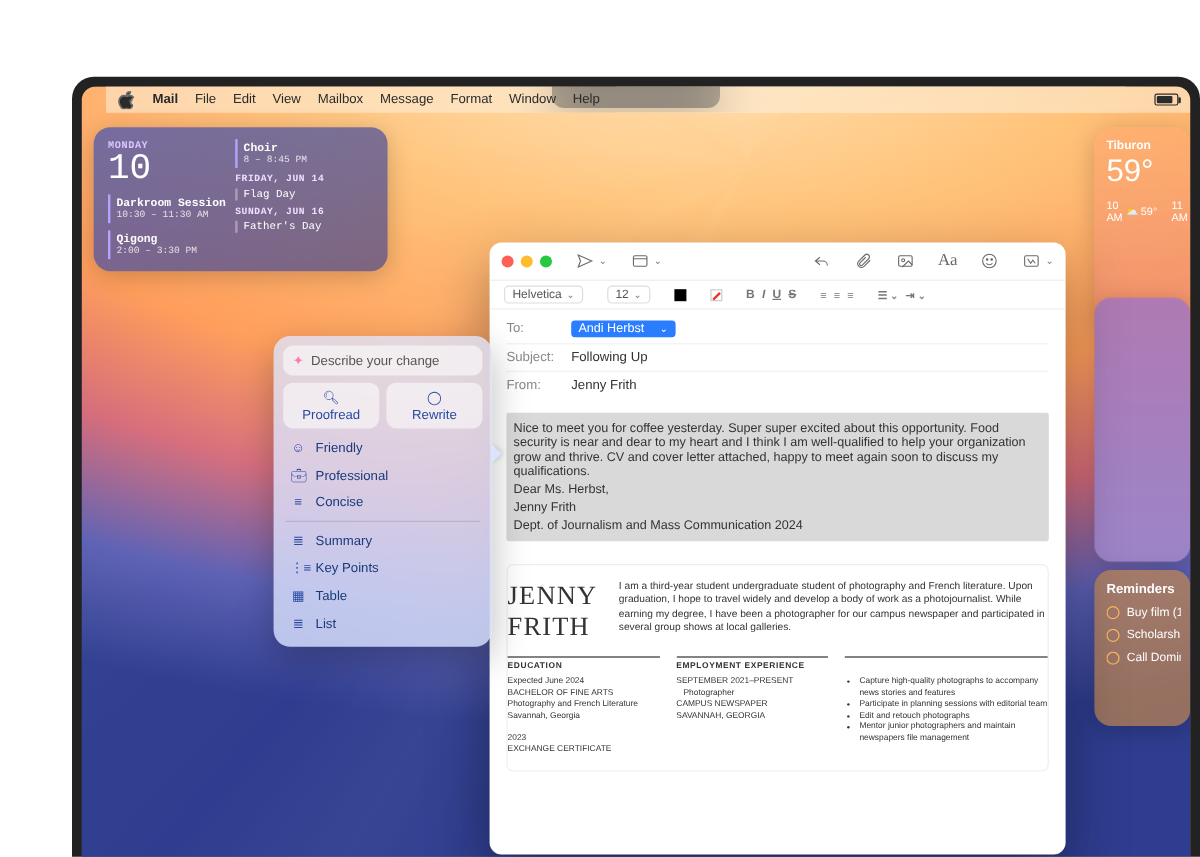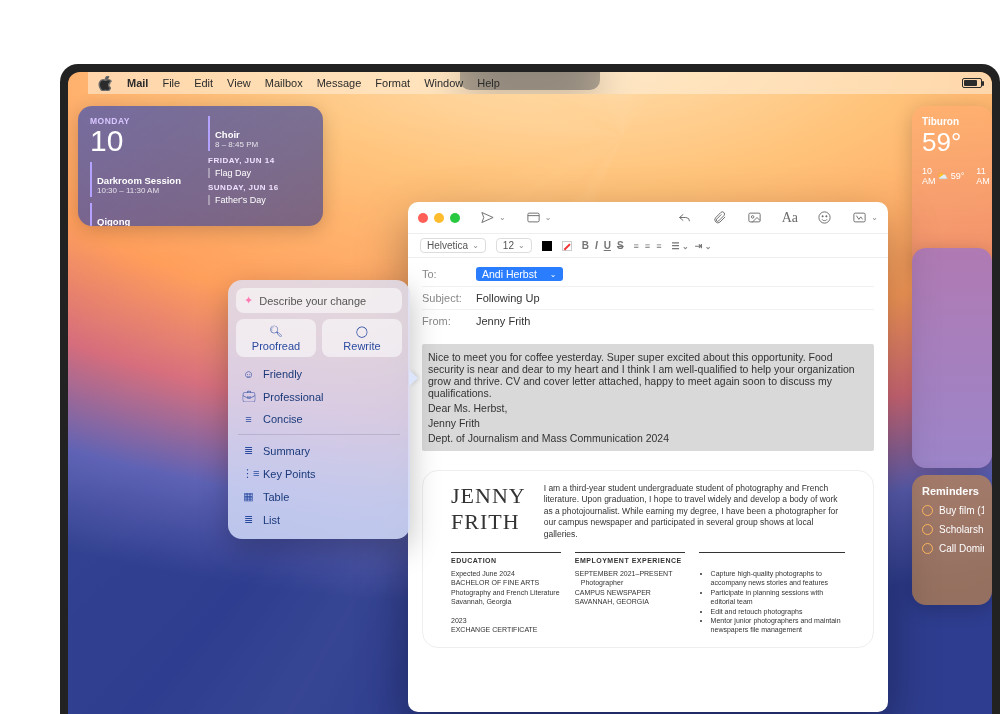--- a/index.html
+++ b/index.html
@@ -47,24 +47,24 @@
   .battery::after { content: ""; position: absolute; right: -3px; top: 2px; width: 2px; height: 5px; background: #2b2b2b; border-radius: 1px; }
   .battery .fill { position: absolute; top: 1px; left: 1px; bottom: 1px; width: 70%; background: #2b2b2b; border-radius: 1px; }
 
   
   .widget { position: absolute; border-radius: 14px; color: #fff; font-size: 10px;
     backdrop-filter: blur(30px); box-shadow: 0 4px 20px rgba(0,0,0,.2); overflow:hidden; }
   .cal-widget { top: 34px; left: 10px; width: 245px; height: 120px;
     background: linear-gradient(140deg, rgba(60,80,180,.7), rgba(40,50,140,.6)); padding: 10px 12px; }
   .cal-widget .big { font-size: 30px; font-weight: 300; line-height: 1; }
   .cal-widget .dow { font-size: 8.5px; letter-spacing: .5px; color: #d9c6ff; font-weight:600;}
-  .cal-cols { display:flex; gap:18px; }
+  .cal-cols { display:flex; gap:6px;font-family:Liberation Mono, monospace; }
   .cal-left { width: 100px; }
   .evt { margin-top:6px; border-left: 2.5px solid #b3a2ff; padding: 2px 0 2px 5px; }
-  .evt .t { font-weight:600; font-size:9.5px;margin-top:11px;}
+  .evt .t { font-weight:600; font-size:9.5px;}
   .evt .s { font-size:8px; opacity:.8;}
   .sechead { font-size:8px; letter-spacing:.5px; color:#efe1ff; font-weight:700; margin-top:5px;}
   .sub { border-left:2.5px solid rgba(255,255,255,.35); padding-left:5px; margin-top:3px; font-size:9px;}
 
   .weather-widget { top: 34px; right: 0; width: 80px; height: 162px;
     background: linear-gradient(180deg, rgba(255,170,110,.6), rgba(230,130,120,.55)); padding: 10px 0 8px 10px; font-size:10px;}
   .weather-widget .loc { font-size:10px; font-weight:600;}
   .weather-widget .temp { font-size:26px; font-weight:300;}
   .wrow { display:flex; gap:12px; margin-top:8px; font-size:9px;}
   .wcol { display:flex; flex-direction:row; align-items:center; gap:2px;}
@@ -88,37 +88,37 @@
   .traffic { display:flex; gap:6px; }
   .dot { width:10px; height:10px; border-radius:50%; }
   .dot.r{background:#ff5f57;} .dot.y{background:#febc2e;} .dot.g{background:#28c840;}
   .tb-icons { display:flex; align-items:center; gap:20px; margin-left:12px; color:#6a6a6a;}
   .tb-icons .grp { display:flex; gap:4px; align-items:center;}
   .tb-spacer{flex:1;}
   .chev { font-size:8px; color:#888;}
   .ico { width:15px; height:15px; display:inline-flex; align-items:center; justify-content:center;}
   .ico svg { width:15px; height:15px; stroke:#6a6a6a; fill:none; stroke-width:1.5;}
 
-  .fmtbar { height:24px; display:flex; align-items:center; gap:10px; padding:0 12px; border-bottom:1px solid #eee; font-size:10px; color:#555;}
+  .fmtbar { height:24px; display:flex; align-items:center; gap:20px; padding:0 12px; border-bottom:1px solid #eee; font-size:10px; color:#555;}
   .pill { border:1px solid #ddd; border-radius:4px; padding:1px 6px; display:flex; align-items:center; gap:4px;}
   .sw { width:10px; height:10px; background:#000;}
   .strike { position:relative; } .strike::after{content:""; position:absolute; left:0; right:0; top:50%; height:1.5px; background:#e33; transform:rotate(-45deg);}
   .seg { display:flex; gap:6px; color:#777; }
   .seg span{font-weight:600;}
 
   .fields { padding: 4px 14px 4px 14px; font-size:11px; color:#333; }
   .frow { display:flex; gap:6px; padding:5px 0; border-bottom:1px solid #f1f1f1; align-items:center;}
   .flabel { color:#888; width:48px;}
   .token { background:#2a7dff; color:#fff; border-radius:3px; padding:1px 6px; font-size:10.5px; display:inline-flex; align-items:center; gap:13px;}
   .token .c { font-size:8px;}
 
   .body { flex:1; overflow:auto; padding: 8px 14px 14px 14px; font-size:10.5px; color:#333; }
   .sel { background:#d9d9d9; padding:4px 6px; border-radius:2px; margin-bottom:10px;}
   .sel p { margin: 3px 0;}
-  .cv { border:1px solid #eee; border-radius:16px; padding:12px 28px; margin-top:19px; font-size:9px; }
+  .cv { border:1px solid #eee; border-radius:6px; padding:12px 0; margin-top:19px; font-size:9px; }
   .cv .name { font-size:22px; letter-spacing:1px; font-weight:400; font-family: "Helvetica Neue"; }
   .cv .top { display:flex; gap:18px;}
   .cv .bio { font-size:8.5px; line-height:1.35; color:#333; }
   .cv .cols { display:flex; gap:14px; margin-top:12px;}
   .cv .col { flex:1; font-size:7px; line-height:1.35;}
   .cv .hd { font-weight:700; letter-spacing:.5px; font-size:7px; border-top:1px solid #333; padding-top:3px; margin-bottom:3px;}
   .cv ul { padding-left:12px; }
 
   
   .wt {

